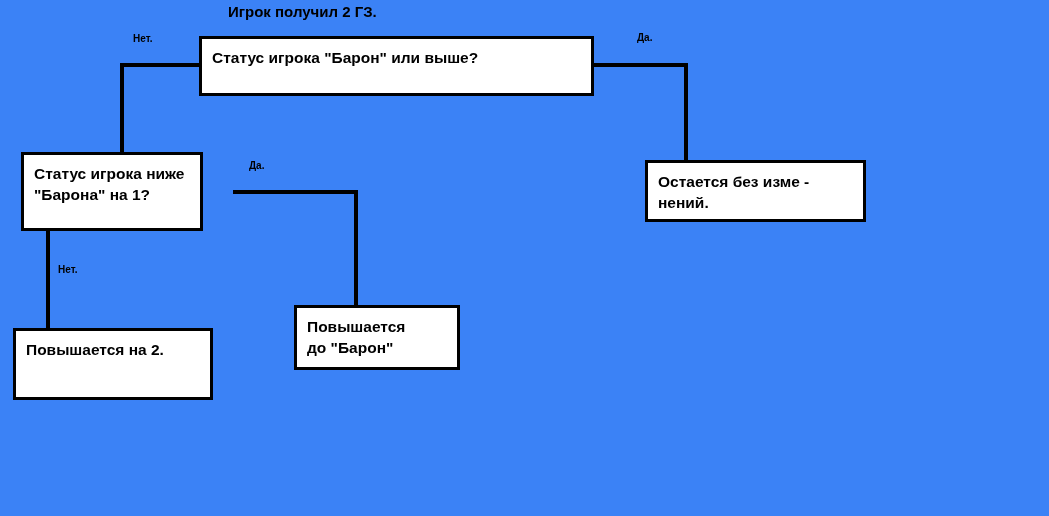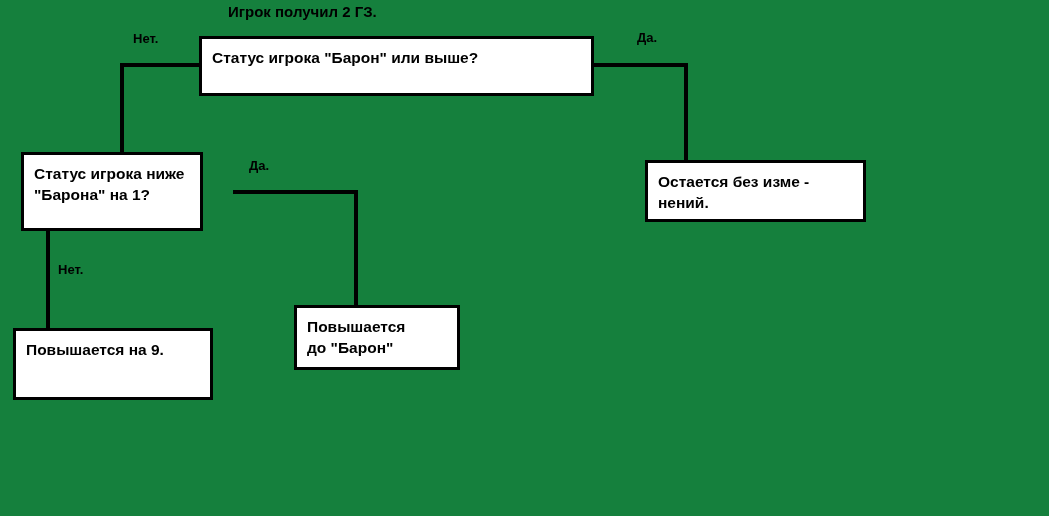--- a/index.html
+++ b/index.html
@@ -4,41 +4,41 @@
 <style>
   html, body {
     margin: 0;
     padding: 0;
     background: #ffffff;
   }
   #canvas {
     position: relative;
     width: 1049px;
     height: 516px;
-    background: #15803d;
+    background: #3b82f6;
     font-family: "Liberation Sans", sans-serif;
     overflow: hidden;
   }
   .node {
     position: absolute;
     box-sizing: border-box;
     border: 3px solid #000000;
     background: #ffffff;
     color: #000000;
     font-size: 15.5px;
     font-weight: bold;
     line-height: 21px;
     padding: 8px 10px 0 10px;
     white-space: pre-line;
     z-index: 3;
   }
   .edge-label {
     position: absolute;
     color: #000000;
-    font-size: 13px;
+    font-size: 10px;
     font-weight: bold;
     line-height: 18px;
     white-space: nowrap;
     z-index: 4;
   }
   .title {
     position: absolute;
     color: #000000;
     font-size: 15px;
     font-weight: bold;
@@ -71,20 +71,20 @@
 
   <div class="node" style="left:21px; top:152px; width:182px; height:79px;">Статус игрока ниже
 "Барона" на 1?</div>
 
   <div class="node" style="left:294px; top:305px; width:166px; height:65px;">Повышается
 до "Барон"</div>
 
   <div class="node" style="left:645px; top:160px; width:221px; height:62px;">Остается без изме -
 нений.</div>
 
-  <div class="node" style="left:13px; top:328px; width:200px; height:72px;">Повышается на 9.</div>
+  <div class="node" style="left:13px; top:328px; width:200px; height:72px;">Повышается на 2.</div>
 
   <div class="edge-label" style="left:133px; top:30px;">Нет.</div>
   <div class="edge-label" style="left:637px; top:29px;">Да.</div>
   <div class="edge-label" style="left:249px; top:157px;">Да.</div>
   <div class="edge-label" style="left:58px; top:261px;">Нет.</div>
 
 </div>
 
 </body></html>

